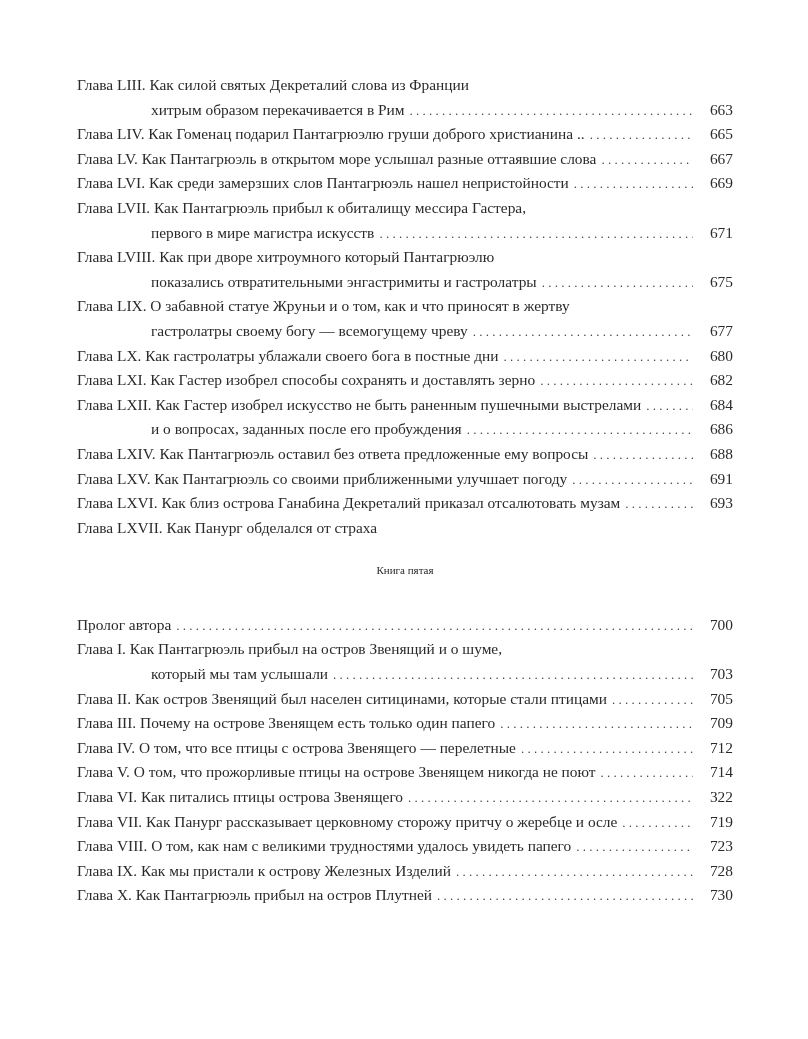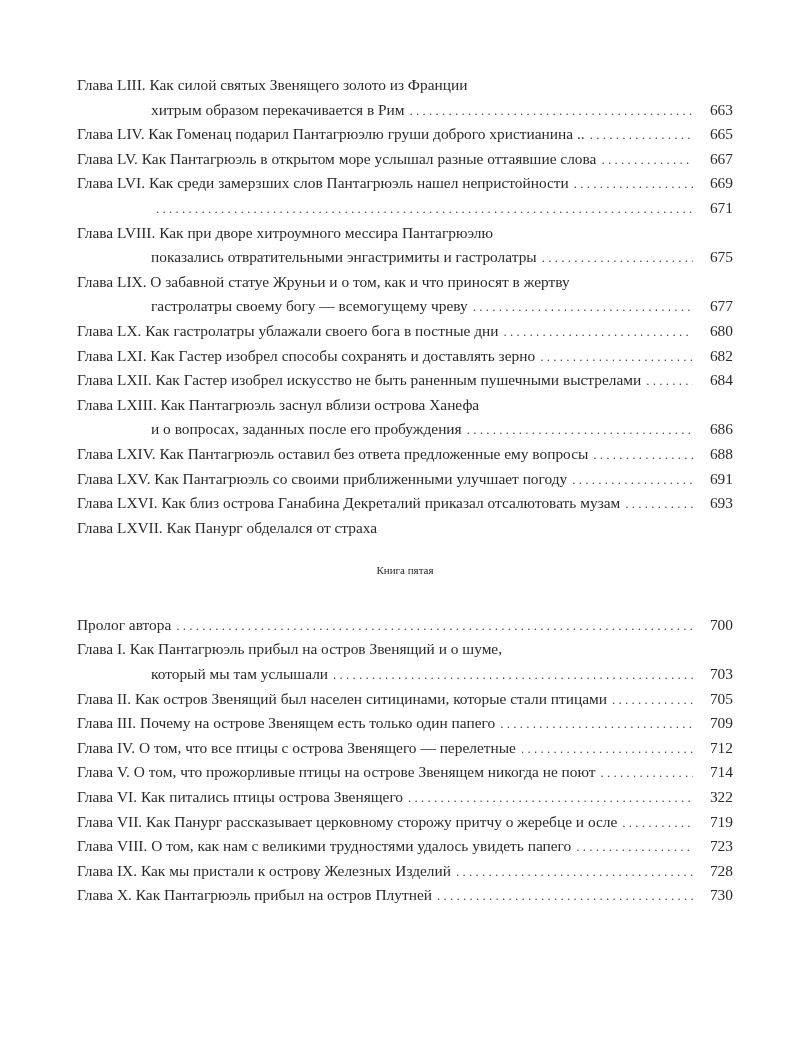--- a/index.html
+++ b/index.html
@@ -49,21 +49,21 @@
       margin: 18px 0 30px 0;
     }
   </style>
 </head>
 <body>
 
 <div class="page">
   <div id="sec-prev">
       <div class="entry">
         <div class="row">
-          <span class="text">Глава LIII. Как силой святых Звенящего золото из Франции</span>
+          <span class="text">Глава LIII. Как силой святых Декреталий слова из Франции</span>
         </div>
         <div class="row cont">
           <span class="text">хитрым образом перекачивается в Рим</span>
           <span class="dots"></span>
           <span class="page-num">663</span>
         </div>
       </div>
       <div class="entry">
         <div class="row">
           <span class="text">Глава LIV. Как Гоменац подарил Пантагрюэлю груши доброго христианина ..</span>
@@ -79,28 +79,32 @@
         </div>
       </div>
       <div class="entry">
         <div class="row">
           <span class="text">Глава LVI. Как среди замерзших слов Пантагрюэль нашел непристойности</span>
           <span class="dots"></span>
           <span class="page-num">669</span>
         </div>
       </div>
       <div class="entry">
-        <div class="row cont">
+        <div class="row">
+          <span class="text">Глава LVII. Как Пантагрюэль прибыл к обиталищу мессира Гастера,</span>
+        </div>
+        <div class="row cont">
+          <span class="text">первого в мире магистра искусств</span>
           <span class="dots"></span>
           <span class="page-num">671</span>
         </div>
       </div>
       <div class="entry">
         <div class="row">
-          <span class="text">Глава LVIII. Как при дворе хитроумного мессира Пантагрюэлю</span>
+          <span class="text">Глава LVIII. Как при дворе хитроумного который Пантагрюэлю</span>
         </div>
         <div class="row cont">
           <span class="text">показались отвратительными энгастримиты и гастролатры</span>
           <span class="dots"></span>
           <span class="page-num">675</span>
         </div>
       </div>
       <div class="entry">
         <div class="row">
           <span class="text">Глава LIX. О забавной статуе Жруньи и о том, как и что приносят в жертву</span>
@@ -126,23 +130,20 @@
         </div>
       </div>
       <div class="entry">
         <div class="row">
           <span class="text">Глава LXII. Как Гастер изобрел искусство не быть раненным пушечными выстрелами</span>
           <span class="dots"></span>
           <span class="page-num">684</span>
         </div>
       </div>
       <div class="entry">
-        <div class="row">
-          <span class="text">Глава LXIII. Как Пантагрюэль заснул вблизи острова Ханефа</span>
-        </div>
         <div class="row cont">
           <span class="text">и о вопросах, заданных после его пробуждения</span>
           <span class="dots"></span>
           <span class="page-num">686</span>
         </div>
       </div>
       <div class="entry">
         <div class="row">
           <span class="text">Глава LXIV. Как Пантагрюэль оставил без ответа предложенные ему вопросы</span>
           <span class="dots"></span>

